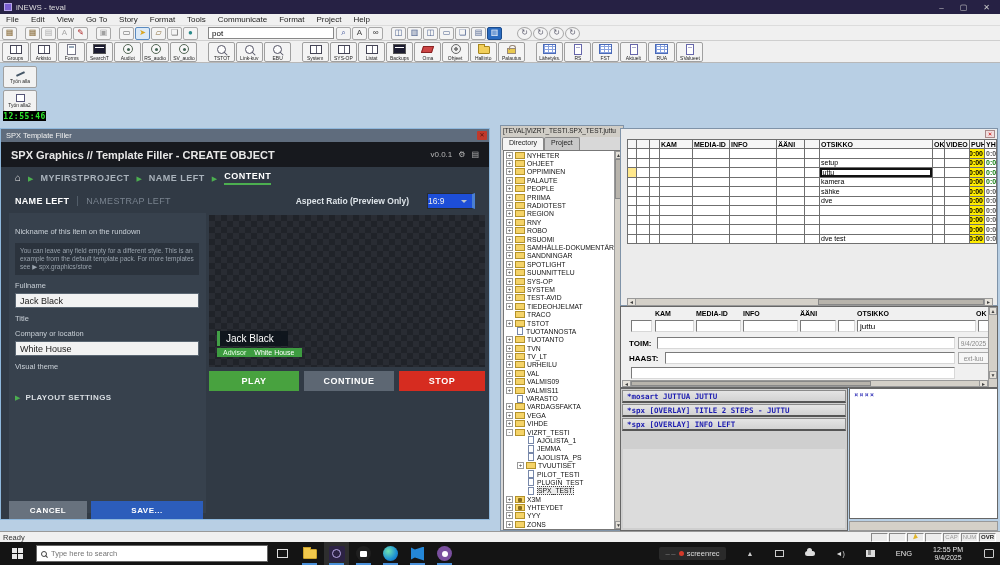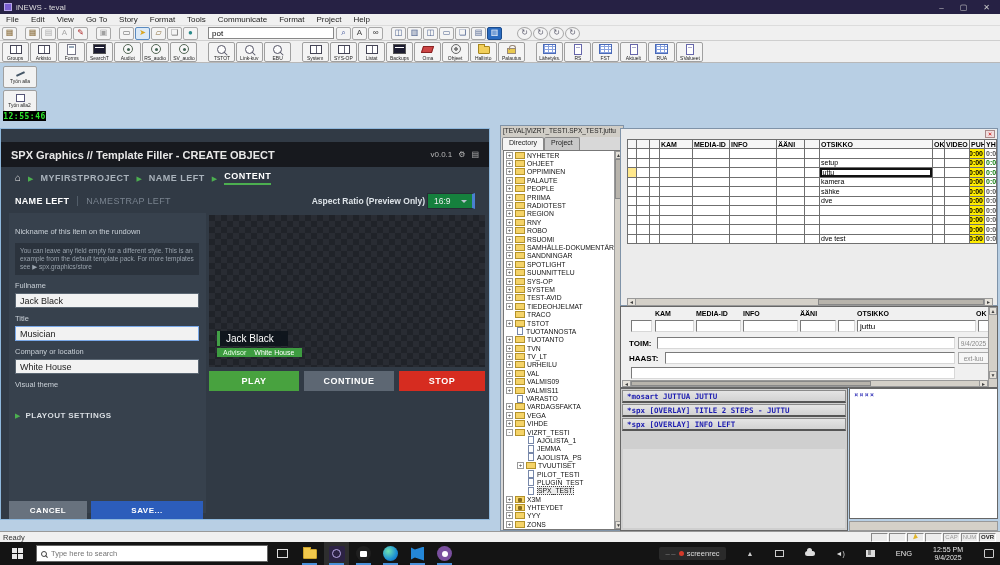--- a/index.html
+++ b/index.html
@@ -59,23 +59,23 @@
 .spx-header .ttl{font-size:11px;font-weight:bold}
 .spx-header .right{margin-left:auto;display:flex;align-items:center;gap:6px;color:#b8b8b8;font-size:8px}
 .spx-bread{position:absolute;left:0;top:38px;width:100%;height:22px;display:flex;align-items:center;padding:0 14px;gap:7px}
 .spx-bread .home{color:#e8e8e8;font-size:10px}
 .spx-bread .sep{color:#4caf50;font-size:7px}
 .spx-bread .crumb{font-size:9px;font-weight:bold;color:#aab3bc;letter-spacing:.5px}
 .spx-bread .crumb.cur{color:#fff;border-bottom:2px solid #4caf50;padding-bottom:2px}
 .spx-tabs{position:absolute;left:0;top:62px;width:100%;height:20px;display:flex;align-items:center;padding:0 14px}
 .spx-tab{font-size:9px;font-weight:bold;color:#fff;letter-spacing:.3px}
 .spx-tab.dim{color:#79838f;font-weight:normal;margin-left:8px;padding-left:8px;border-left:1px solid #525d69}
-.aspect{margin-left:auto;display:flex;align-items:center;gap:2px}
+.aspect{margin-left:auto;display:flex;align-items:center;gap:18px}
 .aspect .albl{font-size:8.5px;font-weight:bold;color:#dde3e8}
-.aspect .aval{width:48px;height:16px;background:#15803d;border:1px solid #262c34;border-right:3px solid #4a7fd0;color:#eee;font-size:8.5px;display:flex;align-items:center;padding-left:6px;position:relative}
+.aspect .aval{width:48px;height:16px;background:#1d4ed8;border:1px solid #262c34;border-right:3px solid #4a7fd0;color:#eee;font-size:8.5px;display:flex;align-items:center;position:relative}
 .aspect .aval::after{content:"";position:absolute;right:5px;top:6px;border:3px solid transparent;border-top-color:#b7c2cc}
 .spx-form{position:absolute;left:8px;top:84px;width:197px;height:300px;background:#37414d;padding:8px 6px 0 6px}
 .f-lbl{font-size:7.5px;color:#c8cfd6;margin:6px 0 3px 0}
 .f-input{width:184px;height:15px;background:#f2f2f2;border:1px solid #5a6672;font-size:9px;color:#222;padding:0 4px;font-family:"Liberation Sans",sans-serif;display:block}
 .f-input.focus{border:1px solid #79a8e8}
 .hintbox{width:184px;background:#2b333d;color:#99a3ad;font-size:6.5px;line-height:8px;padding:4px 5px;margin:7px 0 2px 0}
 .f-select{width:184px;height:16px;background:#f2f2f2;border-right:3px solid #4a7fd0;color:#222;font-size:9px;display:flex;align-items:center;padding-left:5px;position:relative}
 .f-select::after{content:"";position:absolute;right:6px;top:6px;border:3.5px solid transparent;border-top-color:#555}
 .playout{display:flex;align-items:center;gap:5px;margin-top:22px}
 .playout .tri{color:#4caf50;font-size:7px}
@@ -463,20 +463,24 @@
   <div class="ic-pencil"></div>
   <div class="lbl">Työn alla</div>
 </div>
 <div class="abs ltbtn" style="left:3px;top:90px">
   <div class="ic-winpage"></div>
   <div class="lbl">Työn alla2</div>
 </div>
 <div class="abs clock">12:55:46</div>
 
 <div class="abs spx">
+  <div class="spx-titlebar">
+    <span>SPX Template Filler</span>
+    <div class="spx-close">✕</div>
+  </div>
   <div class="spx-header">
     <span class="ttl">SPX Graphics // Template Filler - CREATE OBJECT</span>
     <span class="right">
       <span>v0.0.1</span>
       <span class="glyph">⚙</span>
       <span class="glyph">▤</span>
     </span>
   </div>
   <div class="spx-bread">
     <span class="home glyph">⌂</span>
@@ -495,21 +499,20 @@
       <span class="aval">16:9</span>
     </span>
   </div>
 
   <div class="spx-form">
     <div class="f-lbl">Nickname of this item on the rundown</div>
     <div class="hintbox">You can leave any field empty for a different style. This is an example from the default template pack. For more templates see ▶ spx.graphics/store</div>
     <div class="f-lbl">Fullname</div>
     <input class="f-input" value="Jack Black" style="">
     <div class="f-lbl">Title</div>
-    <input class="f-input focus" value="Musician" style="">
     <div class="f-lbl">Company or location</div>
     <input class="f-input" value="White House" style="">
     <div class="f-lbl">Visual theme</div>
     <div class="playout">
       <span class="tri glyph">▶</span>
       <span class="plbl">PLAYOUT SETTINGS</span>
     </div>
   </div>
 
   <div class="preview">

